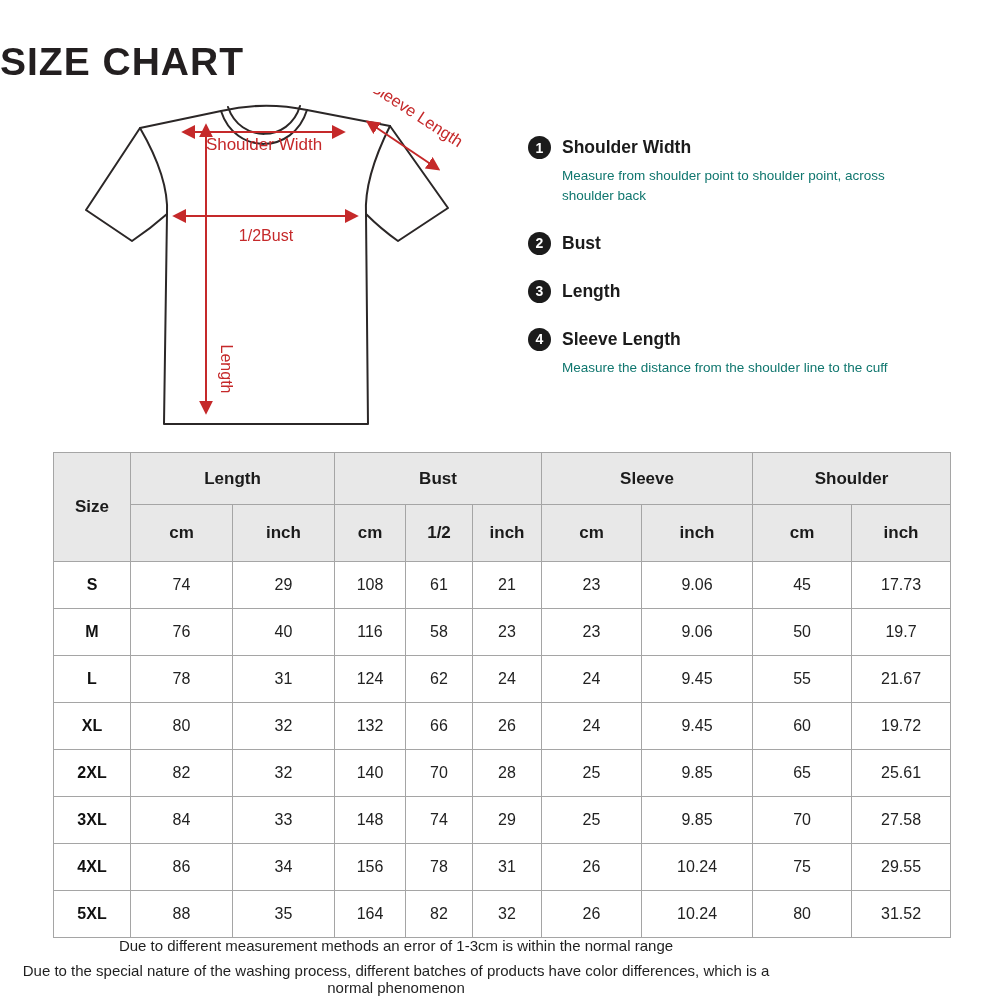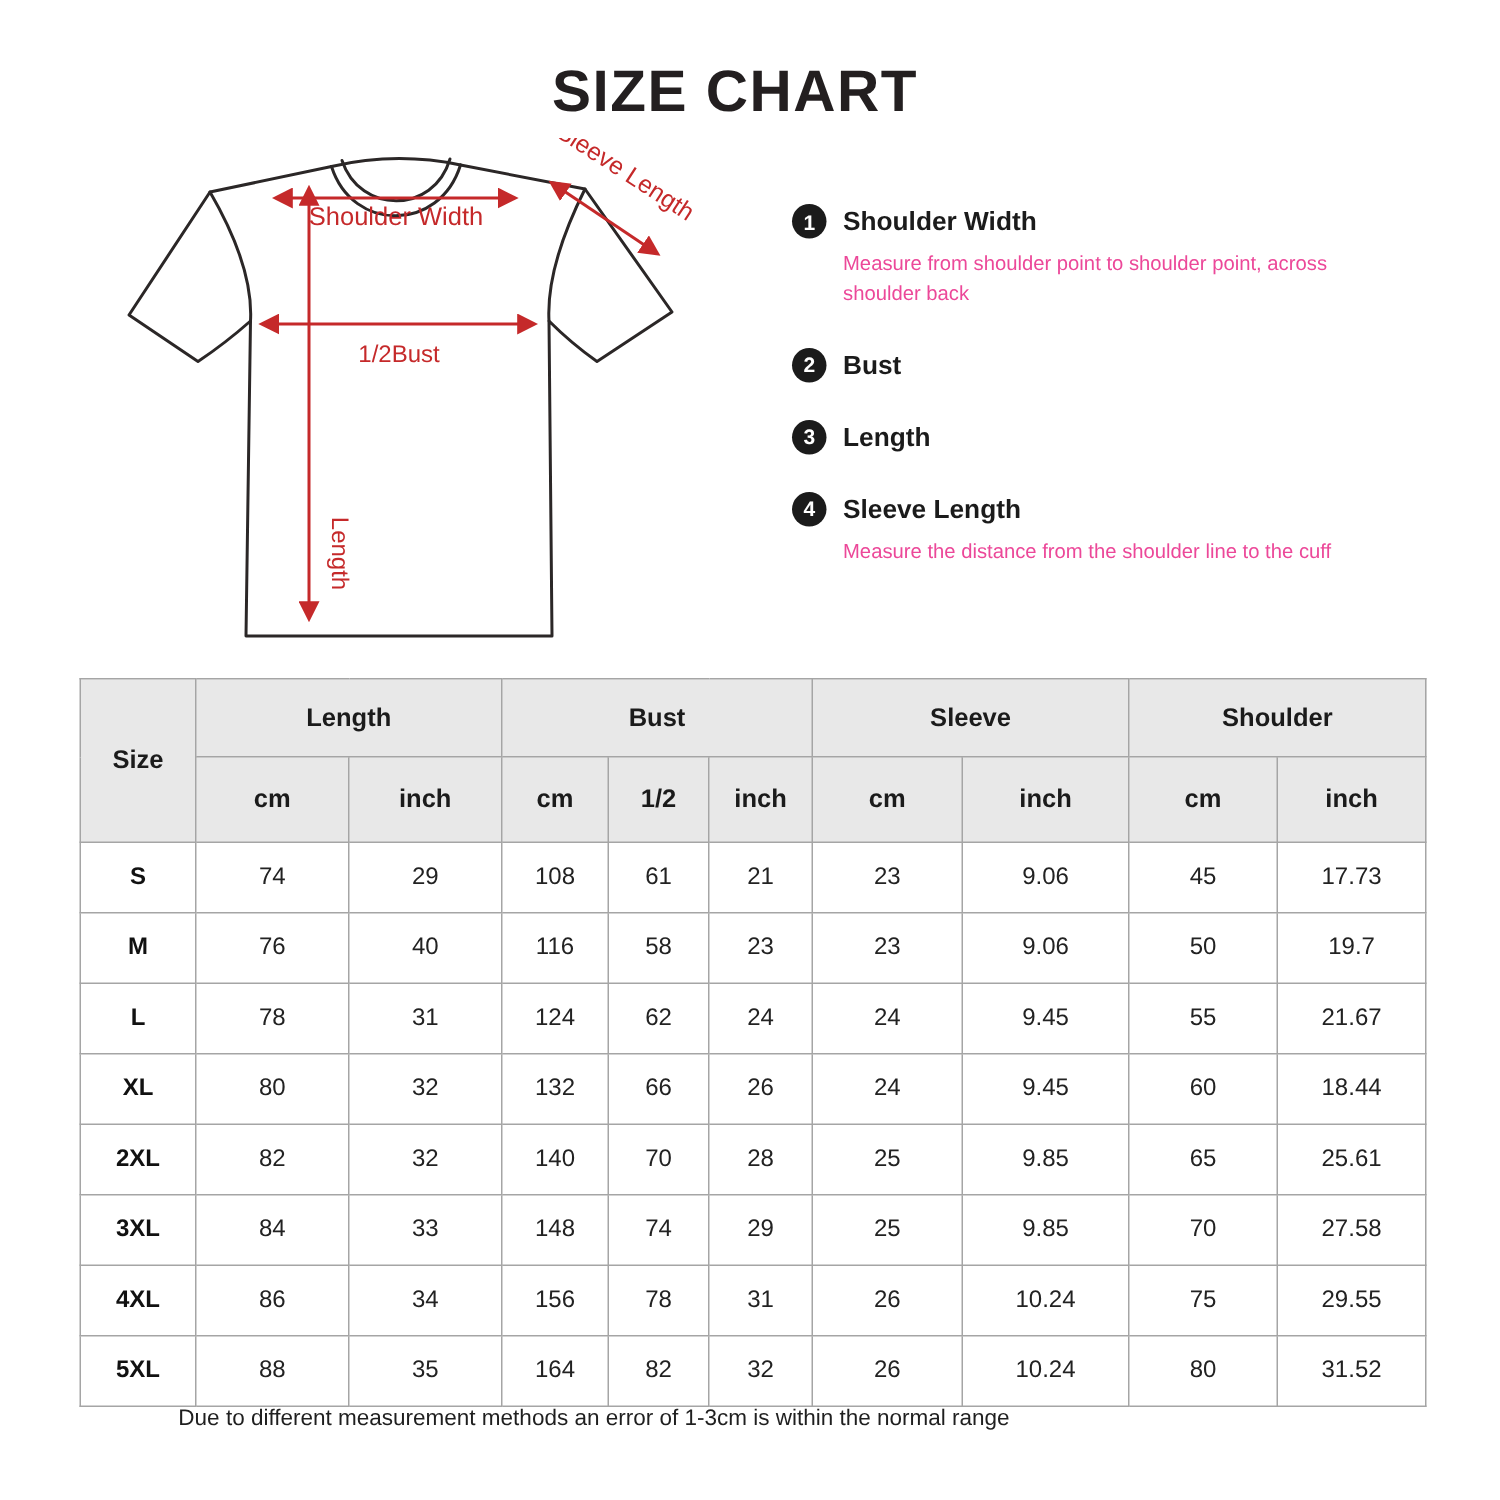--- a/index.html
+++ b/index.html
@@ -11,21 +11,20 @@
     background: #ffffff;
     font-family: "Liberation Sans", sans-serif;
     color: #1a1a1a;
     overflow: hidden;
   }
   .title {
     position: absolute;
     top: 40px;
     left: 0;
     width: 980px;
-    text-align: center;
     font-size: 39px;
     font-weight: bold;
     letter-spacing: 1px;
     color: #231f20;
   }
   .diagram {
     position: absolute;
     left: 78px;
     top: 92px;
     width: 385px;
@@ -47,21 +46,21 @@
     font-size: 14px;
     font-weight: bold;
     display: flex; align-items: center; justify-content: center;
     flex: 0 0 auto;
   }
   .legend-title { font-size: 17.5px; font-weight: bold; color: #1b1b1b; }
   .legend-desc {
     margin: 7px 0 0 34px;
     font-size: 13.5px;
     line-height: 1.5;
-    color: #ec4899;
+    color: #0f766e;
     max-width: 352px;
   }
   .table-wrap {
     position: absolute;
     left: 53px;
     top: 452px;
     width: 897px;
   }
   table.size-table {
     width: 897px;
@@ -235,21 +234,21 @@
           <tr>
             <td class="size-cell">XL</td>
             <td>80</td>
             <td>32</td>
             <td>132</td>
             <td>66</td>
             <td>26</td>
             <td>24</td>
             <td>9.45</td>
             <td>60</td>
-            <td>18.44</td>
+            <td>19.72</td>
           </tr>
           <tr>
             <td class="size-cell">2XL</td>
             <td>82</td>
             <td>32</td>
             <td>140</td>
             <td>70</td>
             <td>28</td>
             <td>25</td>
             <td>9.85</td>
@@ -290,14 +289,15 @@
             <td>26</td>
             <td>10.24</td>
             <td>80</td>
             <td>31.52</td>
           </tr>
         </tbody>
     </table>
   </div>
 
   <div class="footer-line l1">Due to different measurement methods an error of 1-3cm is within the normal range</div>
+  <div class="footer-line l2">Due to the special nature of the washing process, different batches of products have color differences, which is a normal phenomenon</div>
 
 </div>
 
 </body></html>

